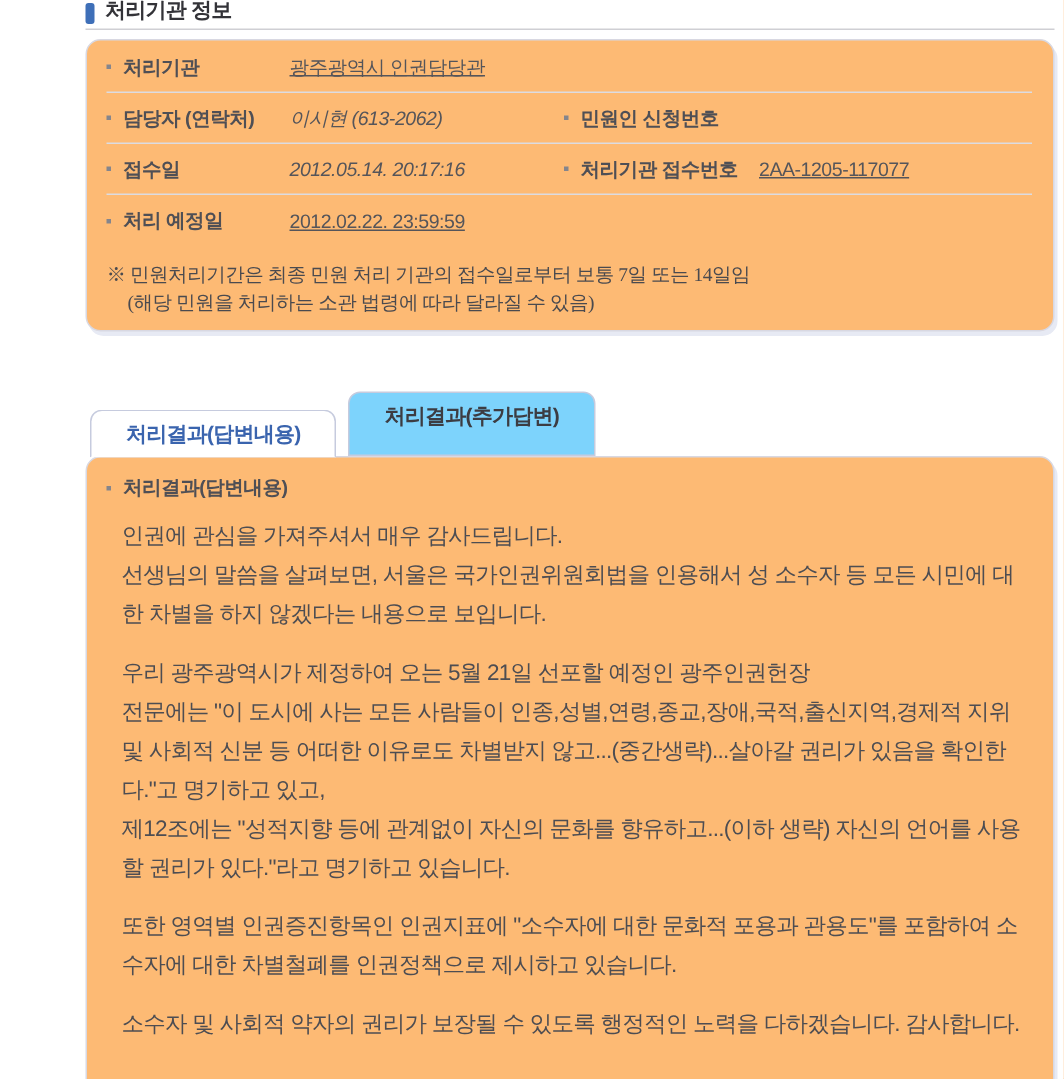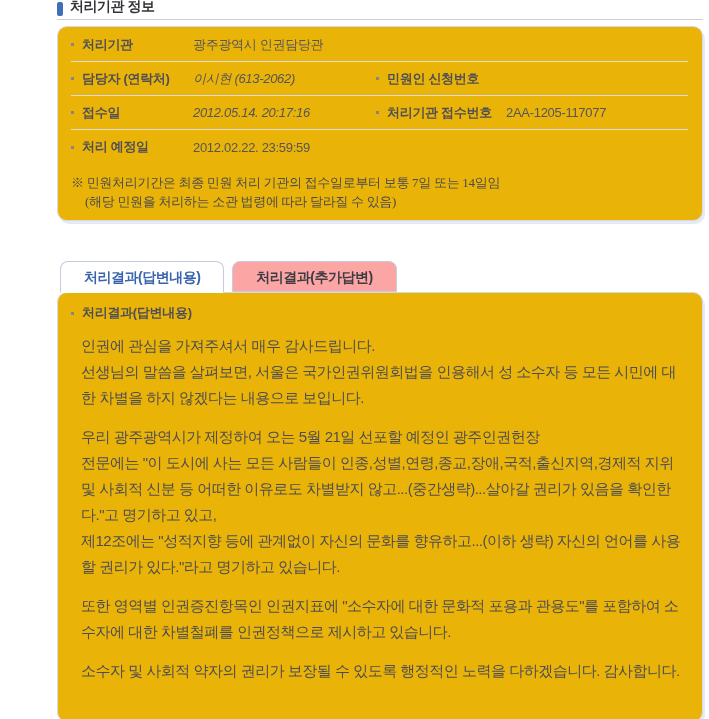--- a/index.html
+++ b/index.html
@@ -7,43 +7,43 @@
               font-family:"Liberation Sans","DejaVu Sans",sans-serif; }
   .page { position:absolute; left:57px; top:0; width:646px; }
 
   
   .section-header { display:flex; align-items:flex-end; padding-top:1px; height:16px; }
   .hdr-bar { width:6px; height:14px; background:#3e6fb8; border-radius:2px; margin-right:7px; }
   .section-title { font-size:14px; font-weight:bold; color:#333338; letter-spacing:-0.5px; }
   .title-rule { border-top:1px solid #cfcfd4; margin-top:3px; }
 
   
-  .panel { border:1px solid #d8d8e2; border-radius:10px; background:#eab308;
+  .panel { border:1px solid #d8d8e2; border-radius:10px; background:#fdba74;
            box-shadow:2px 3px 0 #e7eaf4; }
   .panel1 { margin-top:6px; padding:1px 14px 6px 13px; }
 
   .p1-row { display:flex; align-items:center; height:34px; }
   .sep { border-bottom:1px solid #dcdce2; }
   .cell { font-size:13px; color:#55555a; letter-spacing:-0.3px; }
   .label { font-weight:bold; color:#4f4f55; display:flex; align-items:center; }
   .bullet { display:inline-block; width:3px; height:3px; background:#85858c; margin-right:8px; flex:none; }
   .w-l1 { width:122px; flex:none; }
   .w-v1 { width:183px; flex:none;font-style:italic; }
   .w-l2 { width:130px; flex:none; }
-  .grow { flex:1; }
+  .grow { flex:1;text-decoration:underline; }
 
   .note { margin-top:9px; font-size:13px; color:#4a4a4f; line-height:19px;
           letter-spacing:-0.3px; padding-bottom:3px;font-family:Liberation Serif, serif; }
   .note-l2 { padding-left:14px; }
 
   
   .tabs { display:flex; align-items:flex-end; margin-top:40px; padding-left:3px;
           position:relative; z-index:2; }
-  .tab { height:31px; line-height:30px; padding:0 23px; margin-right:8px;
-         border:1px solid #c6cbde; border-radius:8px 8px 0 0; background:#fca5a5;
+  .tab { height:43px; line-height:30px; padding:0 23px; margin-right:8px;
+         border:1px solid #c6cbde; border-radius:8px 8px 0 0; background:#7dd3fc;
          font-size:14px; font-weight:bold; color:#3c3c42; letter-spacing:-0.5px;
          cursor:pointer; }
   .tab.active { background:#ffffff; color:#3a64ae; border-bottom:1px solid #ffffff;
                 margin-bottom:-1px; height:32px; }
 
   .panel2 { position:relative; z-index:1; padding:0 14px 0 13px; min-height:430px; }
   .p2-row { display:flex; align-items:center; height:42px; }
   .content-label-row { display:flex; align-items:center; padding:11px 0 2px 0; }
 
   .body-text { padding:9px 2px 6px 10px; }

